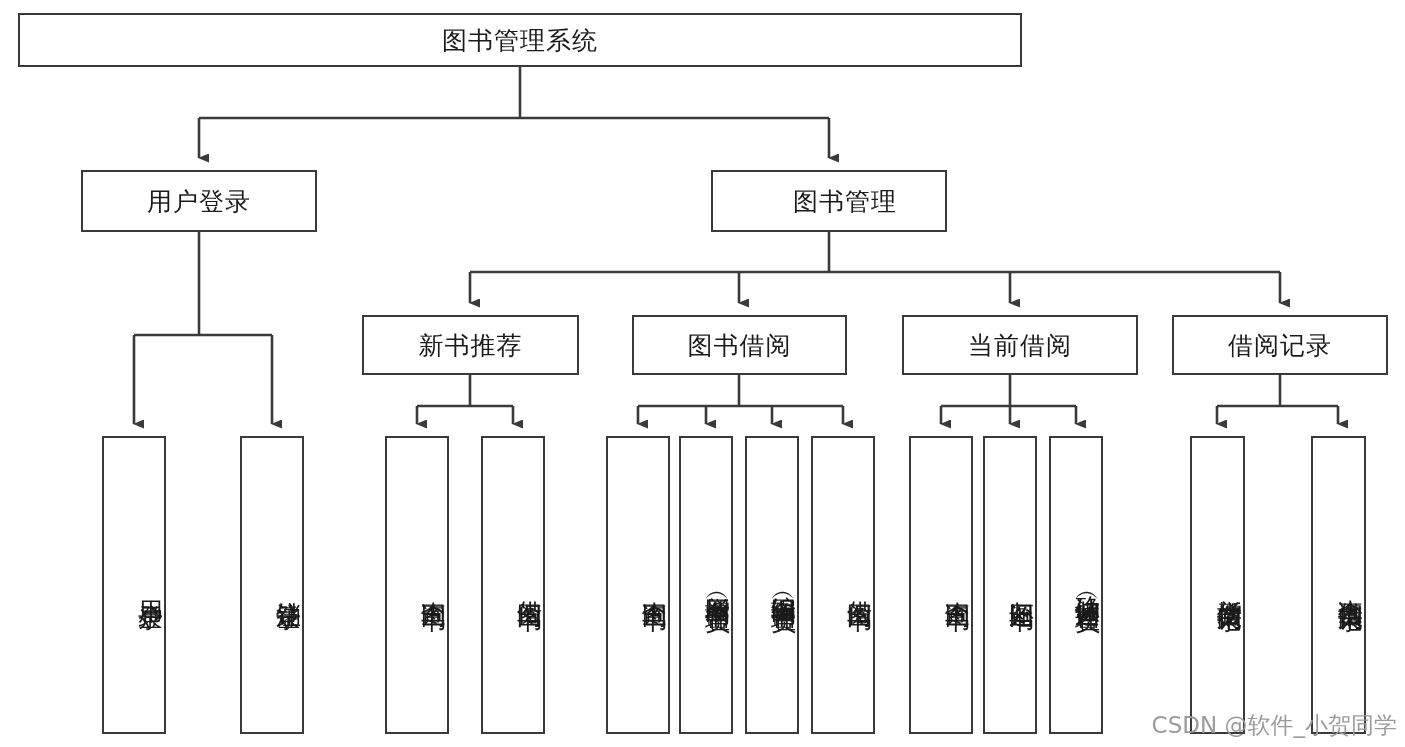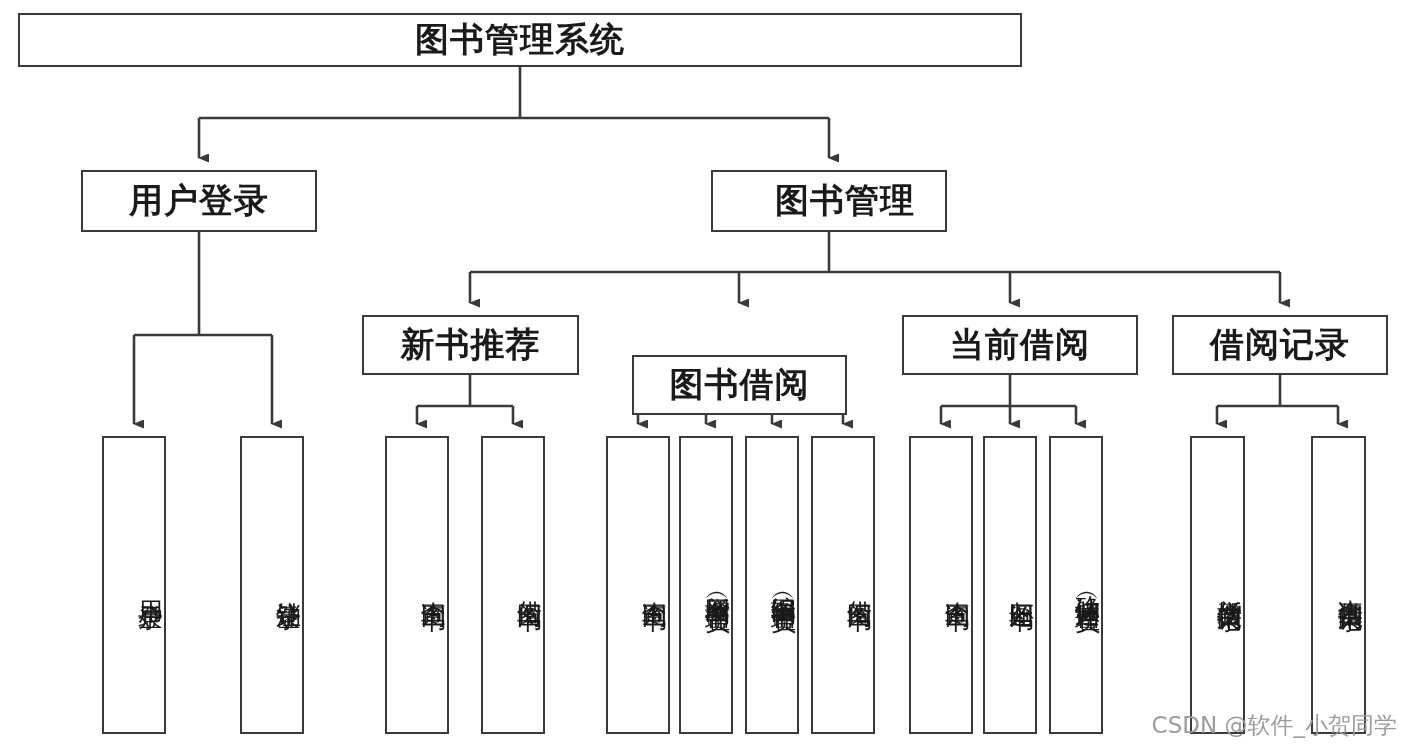--- a/index.html
+++ b/index.html
@@ -21,23 +21,22 @@
     position: absolute;
     box-sizing: border-box;
     border: 2px solid #3a3a3a;
     background: #ffffff;
     display: flex;
     align-items: center;
     justify-content: center;
     color: #1a1a1a;
   }
   .node.horiz {
-    font-size: 34px;
+    font-size: 25px;
     letter-spacing: 1px;
-    font-weight: bold;
   }
   .node.vert {
     font-size: 25px;
     writing-mode: vertical-rl;
     text-orientation: upright;
     line-height: 1.15;
     letter-spacing: 2px;
     padding: 6px 0;
     align-items: flex-start;
     justify-content: center;
@@ -125,21 +124,21 @@
   <div class="node horiz" style="left:81px; top:170px; width:236px; height:62px;">
     <span>用户登录</span>
   </div>
   <div class="node horiz" style="left:711px; top:170px; width:236px; height:62px;padding-left:32px;">
     <span>图书管理</span>
   </div>
 
   <div class="node horiz" style="left:362px; top:315px; width:217px; height:60px;">
     <span>新书推荐</span>
   </div>
-  <div class="node horiz" style="left:632px; top:315px; width:215px; height:60px;margin-top:40px;">
+  <div class="node horiz" style="left:632px; top:315px; width:215px; height:60px;">
     <span>图书借阅</span>
   </div>
   <div class="node horiz" style="left:902px; top:315px; width:236px; height:60px;">
     <span>当前借阅</span>
   </div>
   <div class="node horiz" style="left:1172px; top:315px; width:216px; height:60px;">
     <span>借阅记录</span>
   </div>
 
   <div class="node vert" style="left:102px; top:436px; width:64px; height:298px;">

